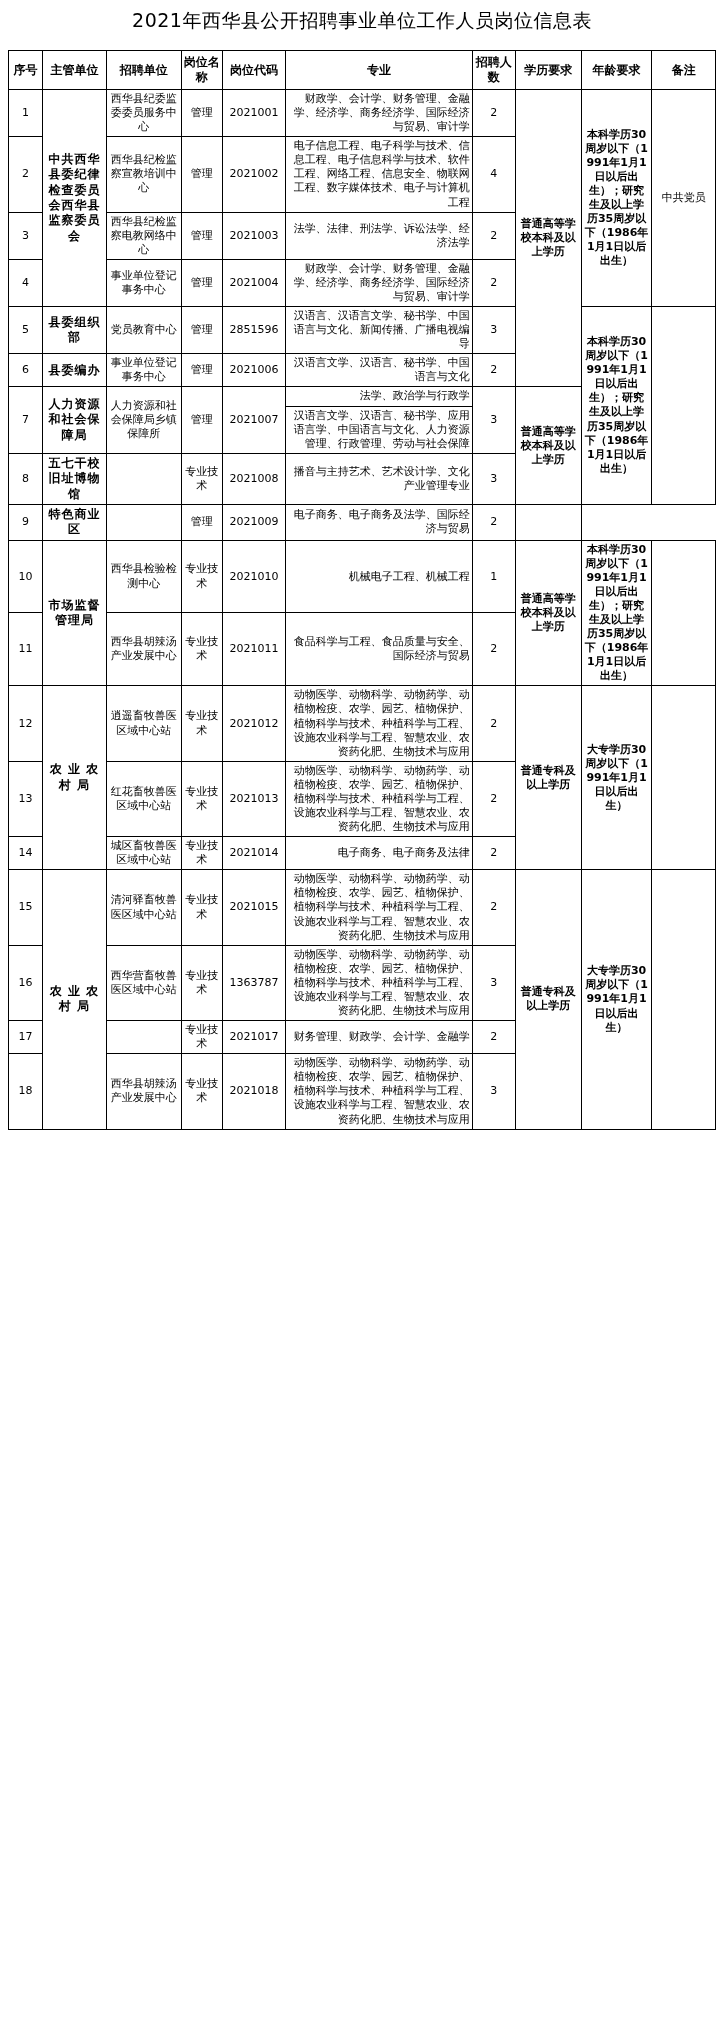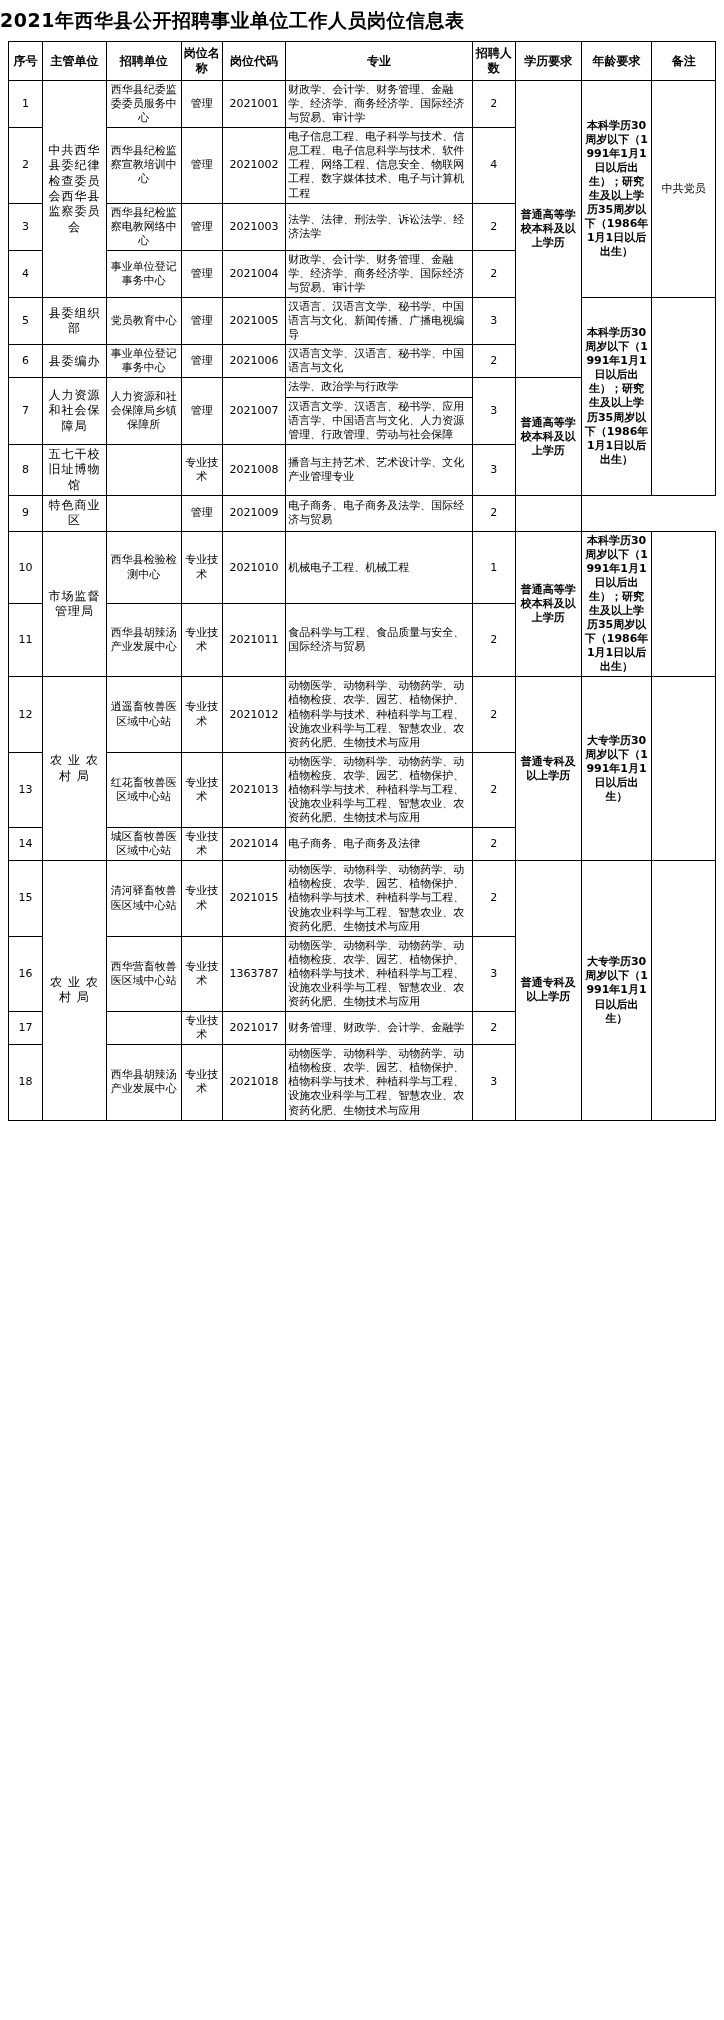--- a/index.html
+++ b/index.html
@@ -1,61 +1,61 @@
 <!DOCTYPE html>
 <html><head>
 <meta charset="utf-8">
 <style>
   html,body{margin:0;padding:0;background:#ffffff;}
   body{width:724px;font-family:"DejaVu Sans","Liberation Sans",sans-serif;color:#000;}
   .page{width:724px;padding:0;box-sizing:border-box;}
   .doc-title{
-    text-align:left;
-    font-weight:bold;
+    text-align:center;
+    font-weight:normal;
     font-size:19px;
     letter-spacing:0.5px;
     padding:8px 0 7px 0;
     font-family:"DejaVu Sans","Liberation Sans",sans-serif;
   }
   table{
     border-collapse:collapse;
     width:708px;
-    margin:0 auto;
+    margin:9px auto;
     table-layout:fixed;
   }
   th,td{
     border:1px solid #000;
     font-size:11px;
     line-height:1.28;
     text-align:center;
     vertical-align:middle;
     padding:2px 2px;
     word-break:break-all;
     font-family:"DejaVu Sans","Liberation Sans",sans-serif;
   }
   thead th{
     font-weight:bold;
     font-size:12px;
     padding:4px 1px;
     line-height:1.25;
   }
   td.major,td.unit,td.edu,td.age,td.note{font-weight:normal;}
-  td.major{font-weight:normal;font-size:12px;letter-spacing:1px;}
+  td.major{font-weight:bold;font-size:12px;letter-spacing:1px;}
   td.edu,td.age{font-weight:bold;}
   .c-seq{width:30px;}
   .c-major{width:56px;}
   .c-unit{width:66px;}
   .c-postname{width:36px;}
   .c-postcode{width:56px;}
   .c-spec{width:164px;}
   .c-num{width:38px;}
   .c-edu{width:58px;}
   .c-age{width:62px;}
   .c-note{width:56px;}
-  td.spec{text-align:left;}
+  td.spec{text-align:right;}
 </style>
 </head>
 <body>
 
 <div class="page">
 
   <div class="doc-title">2021年西华县公开招聘事业单位工作人员岗位信息表</div>
 
   <table>
     <colgroup>
@@ -124,21 +124,21 @@
         <td>2021004</td>
         <td class="spec">财政学、会计学、财务管理、金融学、经济学、商务经济学、国际经济与贸易、审计学</td>
         <td>2</td>
       </tr>
 
       <tr>
         <td>5</td>
         <td class="major">县委组织部</td>
         <td class="unit">党员教育中心</td>
         <td>管理</td>
-        <td>2021005</td>
+        <td>2851596</td>
         <td class="spec">汉语言、汉语言文学、秘书学、中国语言与文化、新闻传播、广播电视编导</td>
         <td>3</td>
         <td class="age" rowspan="5">本科学历30周岁以下（1991年1月1日以后出生）；研究生及以上学历35周岁以下（1986年1月1日以后出生）</td>
         <td rowspan="5"></td>
       </tr>
 
       <tr>
         <td>6</td>
         <td class="major">县委编办</td>
         <td class="unit">事业单位登记事务中心</td>

